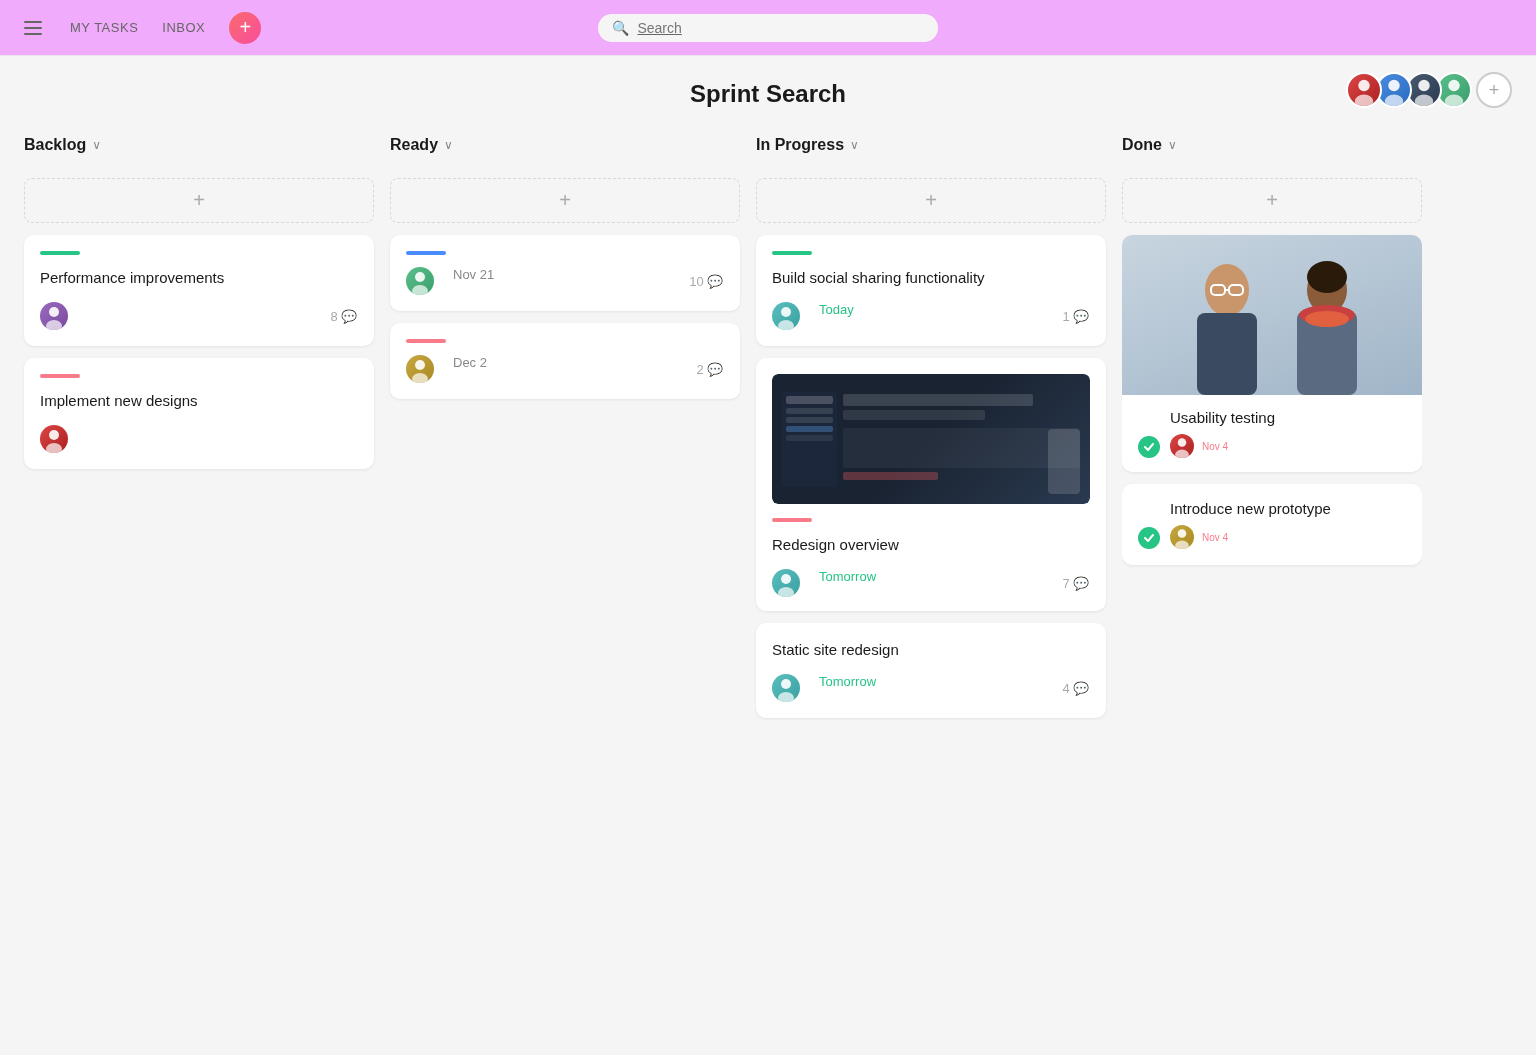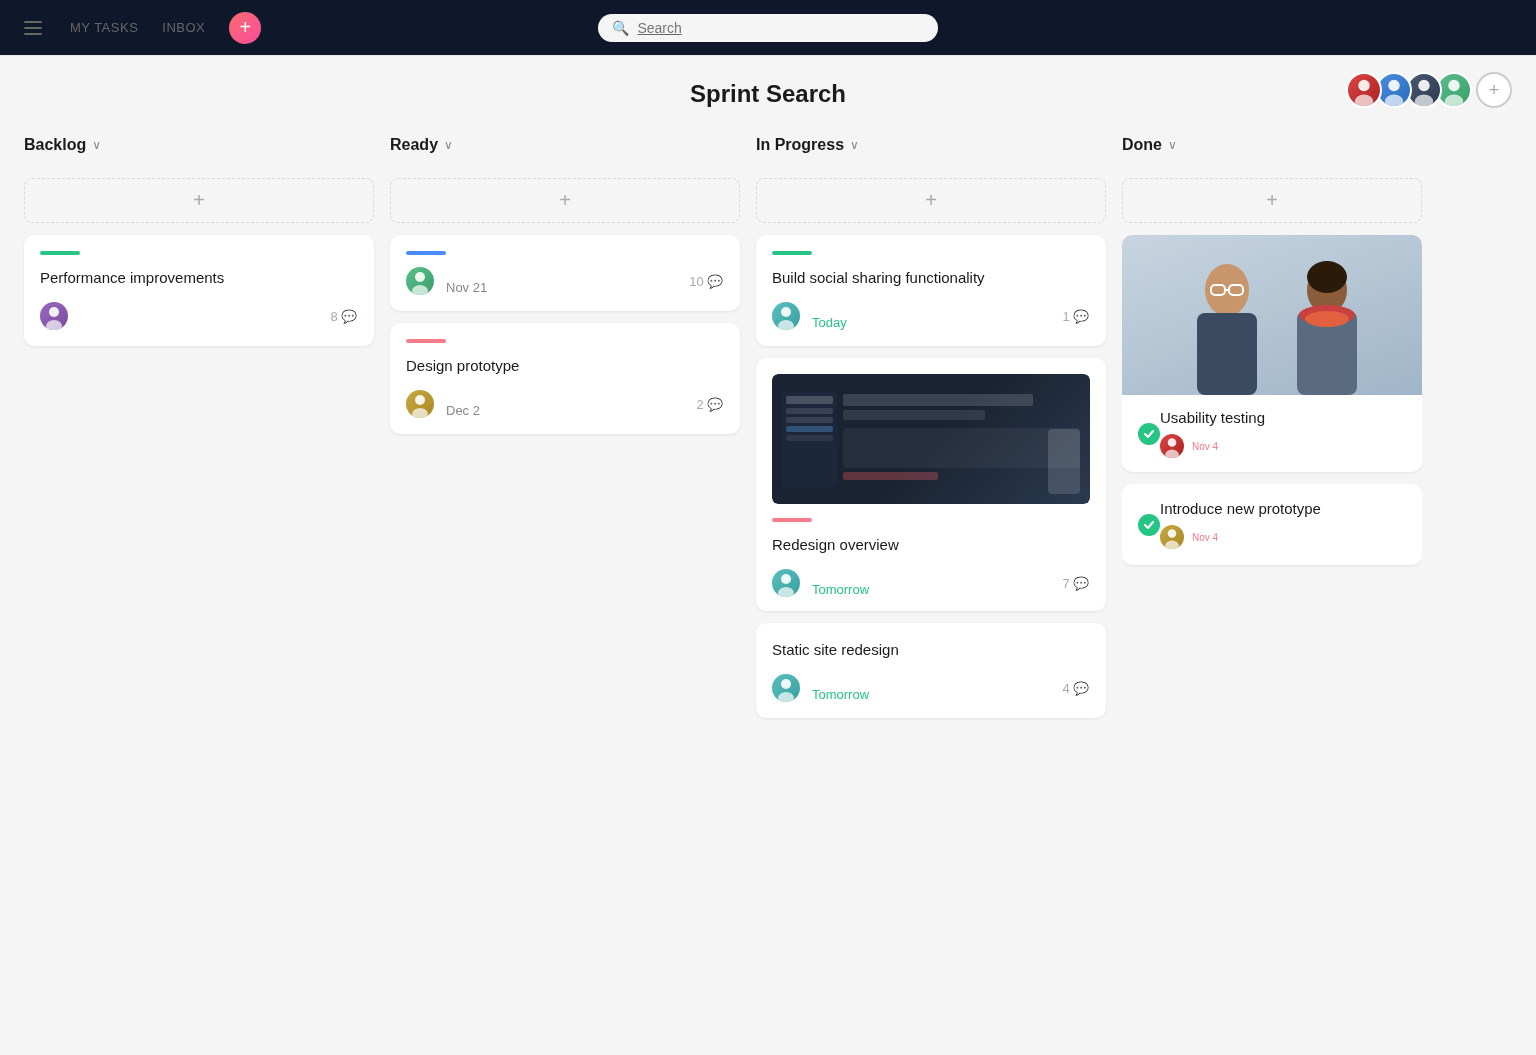--- a/index.html
+++ b/index.html
@@ -1,20 +1,20 @@
 <!DOCTYPE html>
 <html><head>
   <meta charset="utf-8">
   <style>
     * { box-sizing: border-box; margin: 0; padding: 0; }
     body { font-family: -apple-system, BlinkMacSystemFont, 'Segoe UI', sans-serif; background: #f5f5f5; min-height: 1055px; overflow-x: hidden; }
 
     
     .topnav {
-      background: #0f172a;
+      background: #f0abfc;
       border-bottom: 1px solid #e8e8e8;
       display: flex;
       align-items: center;
       padding: 8px 20px;
       height: 56px;
       position: relative;
     }
     .topnav-left { display: flex; align-items: center; gap: 24px; }
     .hamburger { display: flex; flex-direction: column; gap: 4px; cursor: pointer; padding: 4px; }
     .hamburger span { width: 18px; height: 2px; background: #666; border-radius: 1px; }
@@ -77,33 +77,33 @@
     
     .card {
       background: #fff; border-radius: 10px; padding: 16px;
       margin-bottom: 12px; box-shadow: 0 1px 3px rgba(0,0,0,0.08);
     }
     .card-accent {
       height: 4px; border-radius: 2px; width: 40px; margin-bottom: 12px;
     }
     .card-title { font-size: 15px; font-weight: 500; color: #1a1a1a; margin-bottom: 14px; line-height: 1.4; }
     .card-footer { display: flex; align-items: center; justify-content: space-between; }
-    .card-footer-left { display: flex; align-items: flex-end; gap: 12px; }
+    .card-footer-left { display: flex; align-items: flex-start; gap: 19px; }
     .card-avatar {
       width: 28px; height: 28px; border-radius: 50%; overflow: hidden;
       background: #ccc; display: flex; align-items: center; justify-content: center;
     }
     .card-avatar svg { width: 28px; height: 28px; }
     .card-date { font-size: 13px; color: #888; }
     .card-date.today { color: #26c485; font-weight: 500; }
     .card-date.tomorrow { color: #26c485; font-weight: 500; }
     .card-comments { display: flex; align-items: center; gap: 4px; color: #aaa; font-size: 13px; }
 
     
-    .done-card { display: flex; align-items: center; }
+    .done-card { display: flex; align-items: flex-end; gap: 10px; }
     .check-icon { width: 22px; height: 22px; border-radius: 50%; display: flex; align-items: center; justify-content: center; flex-shrink: 0; margin-top: 1px; }
     .check-icon.green { background: #26c485; }
     .check-icon svg { width: 12px; height: 12px; fill: white; }
     .done-card-content { flex: 1; }
     .done-card-title { font-size: 15px; font-weight: 500; color: #1a1a1a; margin-bottom: 8px; }
     .done-card-footer { display: flex; align-items: center; gap: 8px; }
     .done-date { font-size: 10px; color: #f97b8a; font-weight: 500; }
 
     
     .av-red { background: #e05a5a; }
@@ -192,20 +192,34 @@
             </svg>
           </div>
         </div>
         <div class="card-comments">
           <span>8</span>
           <span>💬</span>
         </div>
       </div>
     </div>
 
+    <div class="card">
+      <div class="card-accent accent-pink"></div>
+      <div class="card-title">Implement new designs</div>
+      <div class="card-footer">
+        <div class="card-footer-left">
+          <div class="card-avatar" style="background: linear-gradient(135deg, #d44, #a22);">
+            <svg viewBox="0 0 28 28" xmlns="http://www.w3.org/2000/svg" style="width:28px;height:28px;">
+              <circle cx="14" cy="10" r="5" fill="rgba(255,255,255,0.9)"></circle>
+              <ellipse cx="14" cy="24" rx="8" ry="6" fill="rgba(255,255,255,0.7)"></ellipse>
+            </svg>
+          </div>
+        </div>
+      </div>
+    </div>
   </div>
 
   <div class="column">
     <div class="column-header">
       <span class="column-title">Ready</span>
       <span class="column-chevron">∨</span>
     </div>
     <button class="add-card-btn">+</button>
 
     <div class="card">
@@ -222,21 +236,20 @@
         </div>
         <div class="card-comments">
           <span>10</span>
           <span>💬</span>
         </div>
       </div>
     </div>
 
     <div class="card">
       <div class="card-accent accent-pink"></div>
-      <div class="card-title">Design prototype</div>
       <div class="card-footer">
         <div class="card-footer-left">
           <div class="card-avatar" style="background: linear-gradient(135deg, #c8a840, #a88820);">
             <svg viewBox="0 0 28 28" xmlns="http://www.w3.org/2000/svg" style="width:28px;height:28px;">
               <circle cx="14" cy="10" r="5" fill="rgba(255,255,255,0.9)"></circle>
               <ellipse cx="14" cy="24" rx="8" ry="6" fill="rgba(255,255,255,0.7)"></ellipse>
             </svg>
           </div>
           <span class="card-date">Dec 2</span>
         </div>

